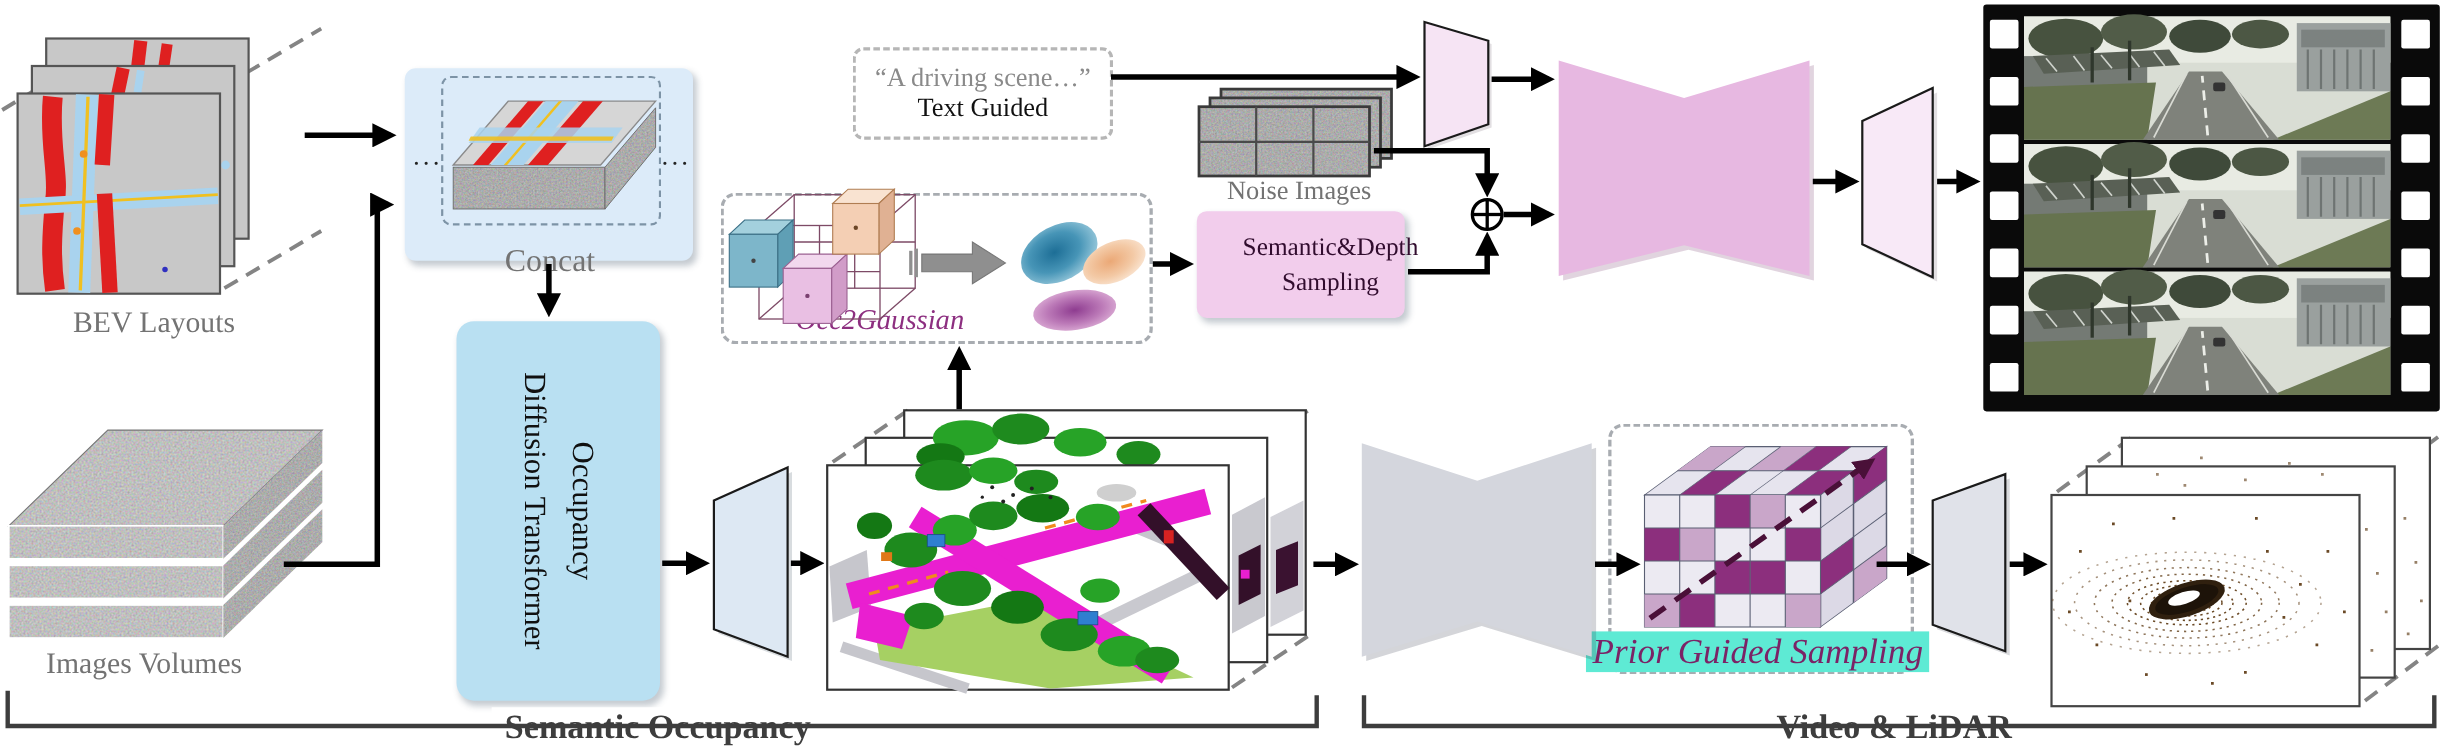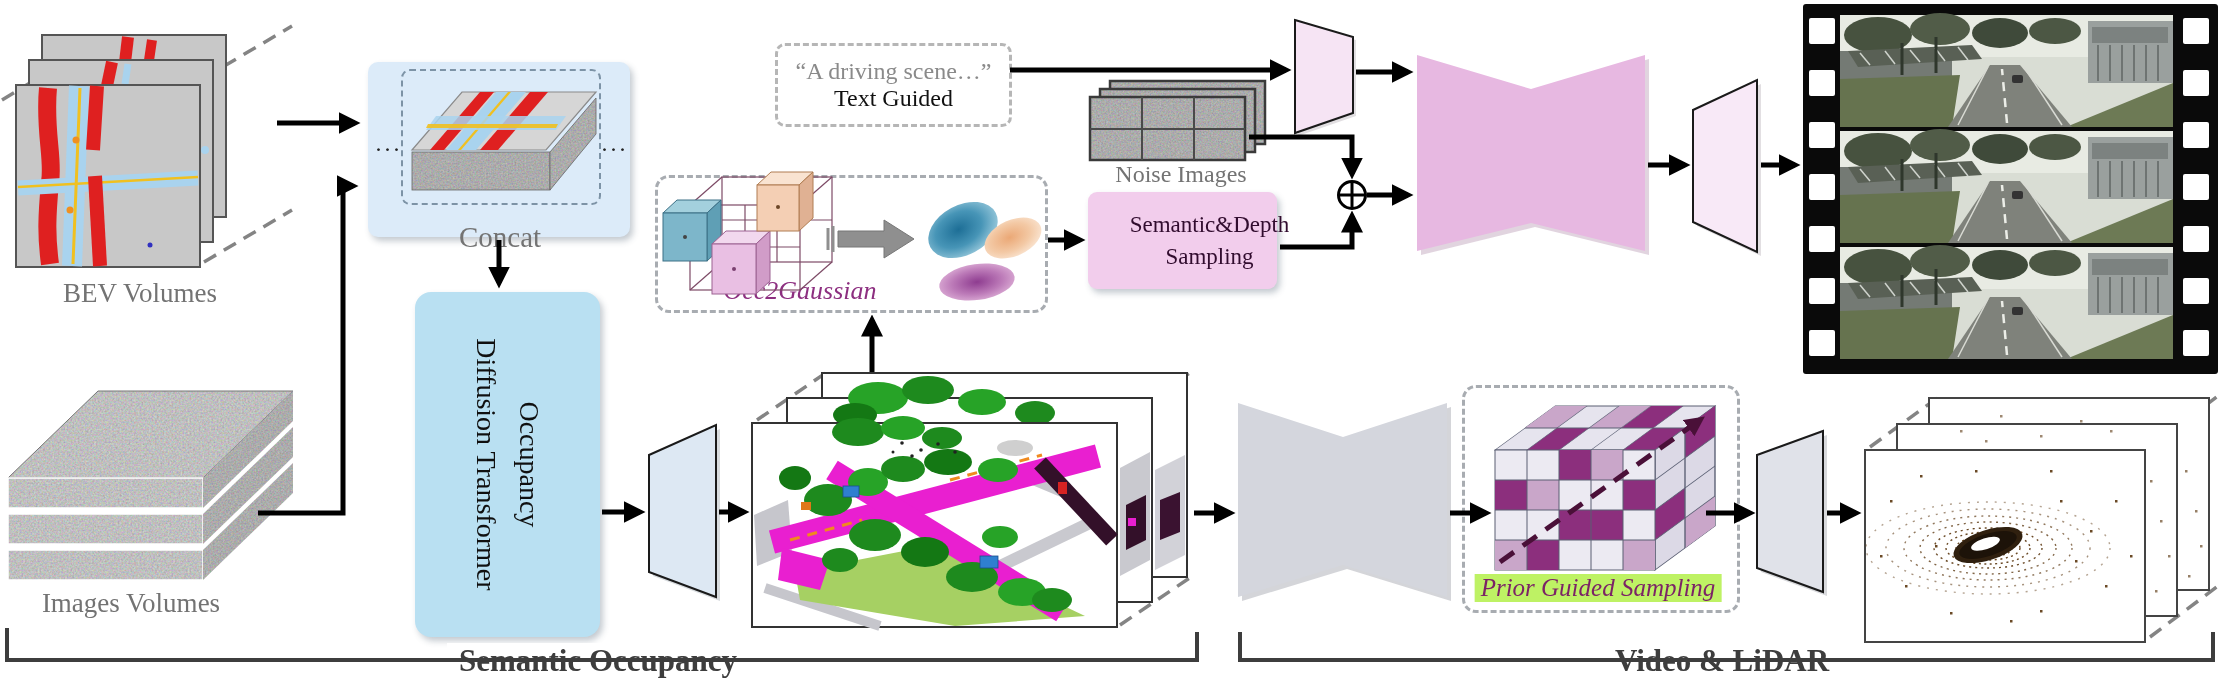--- a/index.html
+++ b/index.html
@@ -500,21 +500,21 @@
       <path d="M1827,513 H1856" marker-end="url(#ah)"></path>
     </g>
 
     <g stroke="#3d3d3d" stroke-width="4" fill="none">
       <path d="M7,628 V660 H1197 V632"></path>
       <path d="M1240,632 V660 H2213 V632"></path>
     </g>
   </svg>
 
   <div class="layer-text">
-    <div class="lbl" style="left:140px;top:278px;font-size:27px;">BEV Volumes</div>
+    <div class="lbl" style="left:140px;top:278px;font-size:27px;">BEV Layouts</div>
     <div class="lbl" style="left:131px;top:588px;font-size:27px;">Images Volumes</div>
 
     <div class="lbl" style="left:388px;top:136px;font-size:24px;color:#222;letter-spacing:1px;">···</div>
     <div class="lbl" style="left:614px;top:136px;font-size:24px;color:#222;letter-spacing:1px;">···</div>
     <div class="lbl" style="left:500px;top:201px;font-size:29px;margin-top:20px;">Concat</div>
 
     <div class="rotwrap" style="left:415px;top:292px;width:185px;height:345px;">
       <div class="rot" style="font-size:28px;line-height:1.55;color:#101010;">
         <div>Occupancy</div>
         <div>Diffusion Transformer</div>
@@ -550,21 +550,21 @@
 
     <div class="rotwrap" style="left:1693px;top:80px;width:64px;height:172px;">
       <div class="rot" style="font-size:26px;"><i>D</i><sub>vid</sub></div>
     </div>
 
     <div class="abs flexc" style="left:1238px;top:448px;width:209px;height:110px;font-size:27px;line-height:1.35;color:#111;">
       <div>LiDAR</div>
       <div>Sparse UNet</div>
     </div>
 
-    <div class="lbl" style="left:1598px;top:574px;font-size:25px;font-style:italic;color:#7b2366;background:#bef264;padding:0 6px;">Prior Guided Sampling</div>
+    <div class="lbl" style="left:1598px;top:574px;font-size:32px;font-style:italic;color:#7b2366;background:#5eead4;padding:0 6px;">Prior Guided Sampling</div>
 
     <div class="rotwrap" style="left:1757px;top:431px;width:66px;height:161px;">
       <div class="rot" style="font-size:26px;"><i>D</i><sub>lid</sub></div>
     </div>
 
     <div class="lbl" style="left:598px;top:643px;font-size:31px;font-weight:bold;color:#3d3d3d;background:#fff;padding:0 12px;">Semantic Occupancy</div>
     <div class="lbl" style="left:1722px;top:643px;font-size:31px;font-weight:bold;color:#3d3d3d;background:#fff;padding:0 12px;">Video &amp; LiDAR</div>
   </div>
 </div>
 

